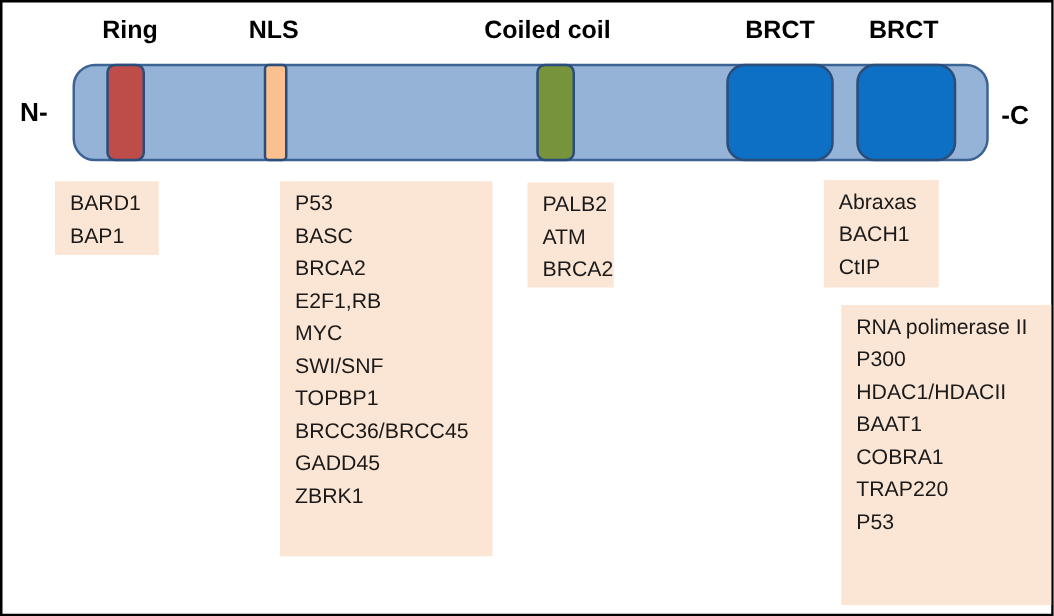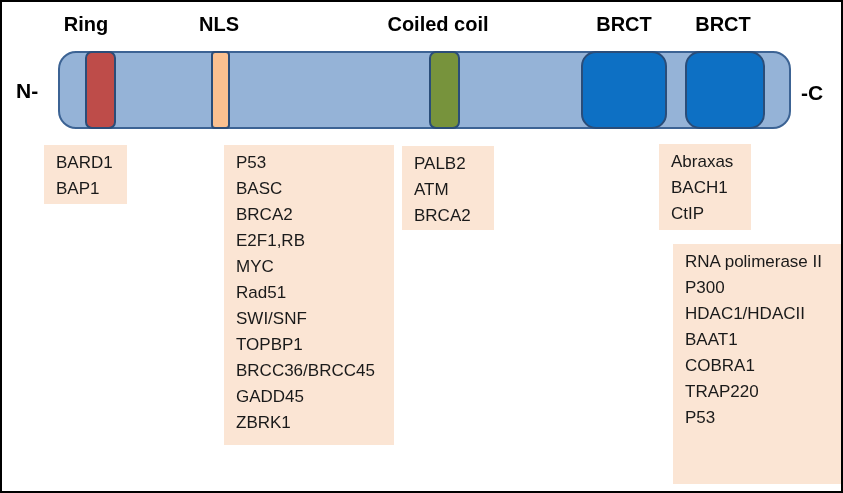--- a/index.html
+++ b/index.html
@@ -50,31 +50,31 @@
   .protein-box{
     position:absolute;
     box-sizing:border-box;
     padding:5px 4px 0 12px;
     font-size:17px;
     line-height:26px;
     color:#1a1a1a;
   }
   .pbox-1{left:42px;top:143px;width:83px;height:59px;}
   .pbox-2{left:222px;top:143px;width:170px;height:300px;}
-  .pbox-3{left:400px;top:144px;width:92px;height:84px;}
+  .pbox-3{left:420px;top:144px;width:69px;height:84px;}
   .pbox-4{left:638px;top:142px;width:92px;height:86px;margin-left:19px;}
   .pbox-5{left:671px;top:242px;width:179px;height:240px;}
   .protein-line{white-space:nowrap;}
 </style>
 </head>
 <body>
 
 <div class="figure">
 
-  <div class="domain-label" style="left:84px">Ring</div>
+  <div class="domain-label" style="left:102px">Ring</div>
   <div class="domain-label" style="left:217px">NLS</div>
   <div class="domain-label" style="left:436px">Coiled coil</div>
   <div class="domain-label" style="left:622px">BRCT</div>
   <div class="domain-label" style="left:721px">BRCT</div>
 
   <div class="terminus" style="left:14px;top:77px">N-</div>
   <div class="terminus" style="left:799px;top:79px">-C</div>
 
   <div class="backbone" style="background-color: rgb(149, 179, 215);"></div>
 
@@ -88,21 +88,20 @@
     <div class="protein-line">BARD1</div>
     <div class="protein-line">BAP1</div>
   </div>
 
   <div class="protein-box pbox-2" style="background-color: rgb(251, 229, 212);">
     <div class="protein-line">P53</div>
     <div class="protein-line">BASC</div>
     <div class="protein-line">BRCA2</div>
     <div class="protein-line">E2F1,RB</div>
     <div class="protein-line">MYC</div>
-    <div class="protein-line">Rad51</div>
     <div class="protein-line">SWI/SNF</div>
     <div class="protein-line">TOPBP1</div>
     <div class="protein-line">BRCC36/BRCC45</div>
     <div class="protein-line">GADD45</div>
     <div class="protein-line">ZBRK1</div>
   </div>
 
   <div class="protein-box pbox-3" style="background-color: rgb(251, 229, 212);">
     <div class="protein-line">PALB2</div>
     <div class="protein-line">ATM</div>

